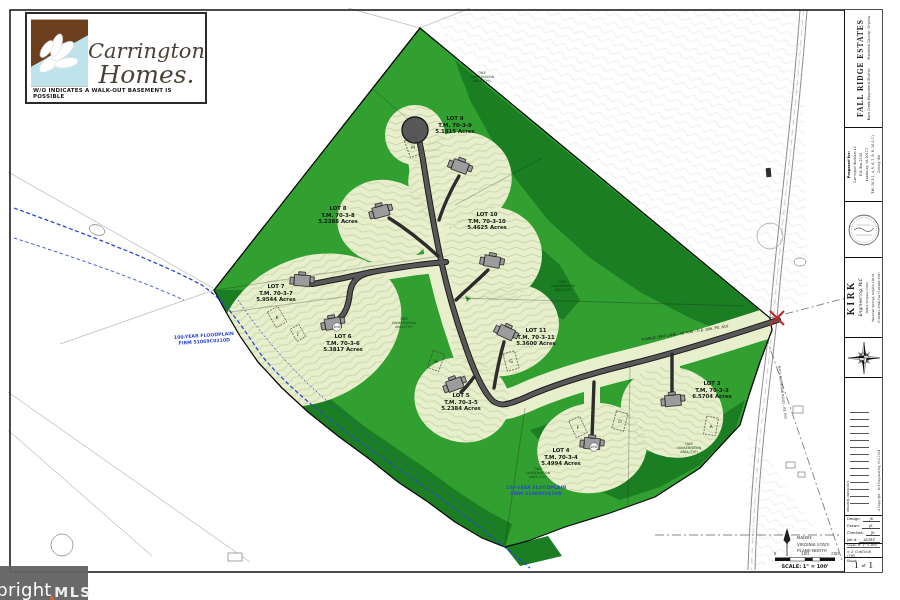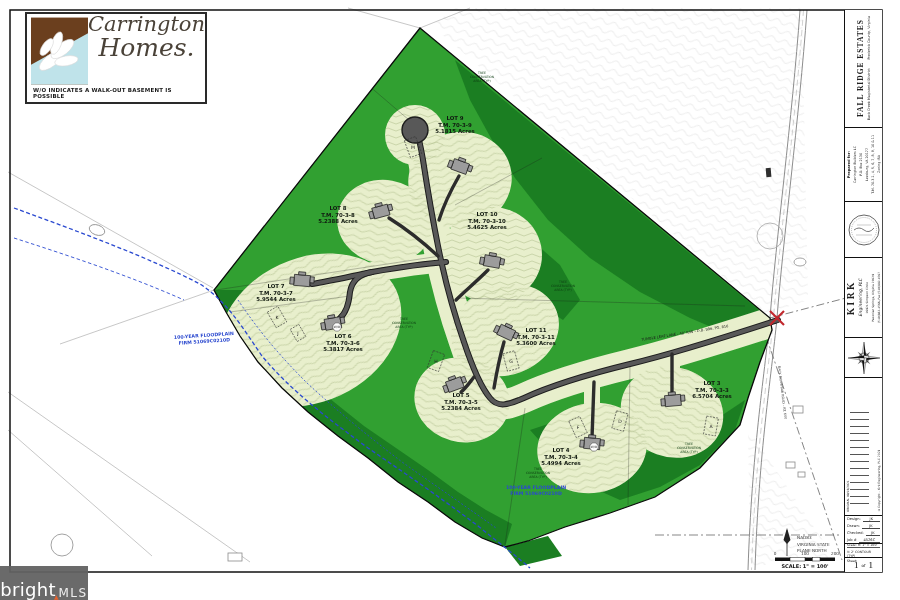--- a/index.html
+++ b/index.html
@@ -39,33 +39,33 @@
   .tb-scale div{font-size:3.2px;color:#222;border-bottom:0.5px solid #555;width:100%;}
   .tb-sheet{height:14px;border-bottom:none;flex:1;align-items:center;justify-content:center;gap:3px;}
   .tb-sheet .sl{font-size:3.2px;position:absolute;left:2px;top:1px;}
   .tb-sheet{position:relative;}
   .tb-sheet .n{font-family:"Liberation Serif",serif;font-size:9px;}
   .tb-sheet .o{font-size:4px;}
 
   
   #logo{position:absolute;left:25px;top:12px;width:182px;height:92px;background:#fff;
     border:2px solid #2a2a2a;box-sizing:border-box;display:flex;flex-direction:column;}
-  #logo .row{flex:1;display:flex;align-items:flex-start;}
+  #logo .row{flex:1;display:flex;align-items:flex-end;}
   #logo .scripty{flex:1;text-align:center;font-family:"DejaVu Serif",serif;font-style:italic;
     color:#4a4238;line-height:1.0;}
   #logo .l1{font-size:21px;}
   #logo .l2{font-size:25px;}
   #logo .tag{font-size:5.5px;font-weight:bold;color:#1a1a1a;text-align:left;padding:0 0 3px 6px;letter-spacing:0.2px;}
 
   
   #brightmls{position:absolute;left:0;top:566px;width:88px;height:34px;background:rgba(98,98,98,0.95);
     display:flex;align-items:flex-end;justify-content:center;gap:0;}
   #brightmls .b{color:#fff;font-size:18px;letter-spacing:0.3px;}
   #brightmls .t{color:#e8622d;font-size:6px;margin:-10px 0 0 -2px;}
-  #brightmls .m{color:#eee;font-size:12px;letter-spacing:1.5px;margin-top:10px;}
+  #brightmls .m{color:#eee;font-size:14px;letter-spacing:1.5px;margin-top:10px;font-weight:bold;}
 
   text{font-family:"DejaVu Sans",sans-serif;}
   .lotlbl{font-size:5.4px;font-weight:600;fill:#101810;}
   .tca{font-size:3.1px;fill:#0d3d12;}
   .flood{font-size:4.7px;font-weight:bold;fill:#2b49cf;}
   .boxlet{font-size:4.6px;fill:#222;}
   .tiny{font-size:4.2px;fill:#333;}
   .house{fill:#9c9c9c;stroke:#1a1a1a;stroke-width:0.7;}
 </style>
 </head>

